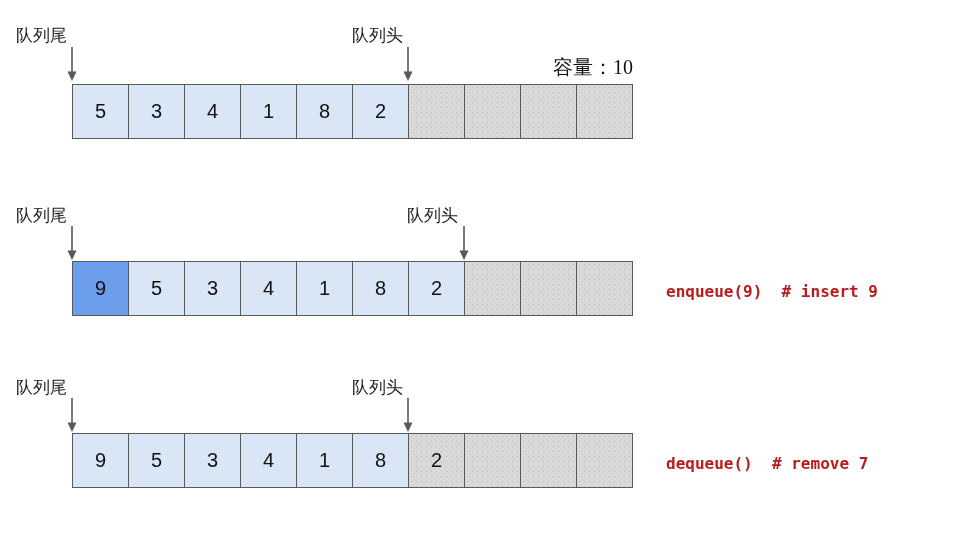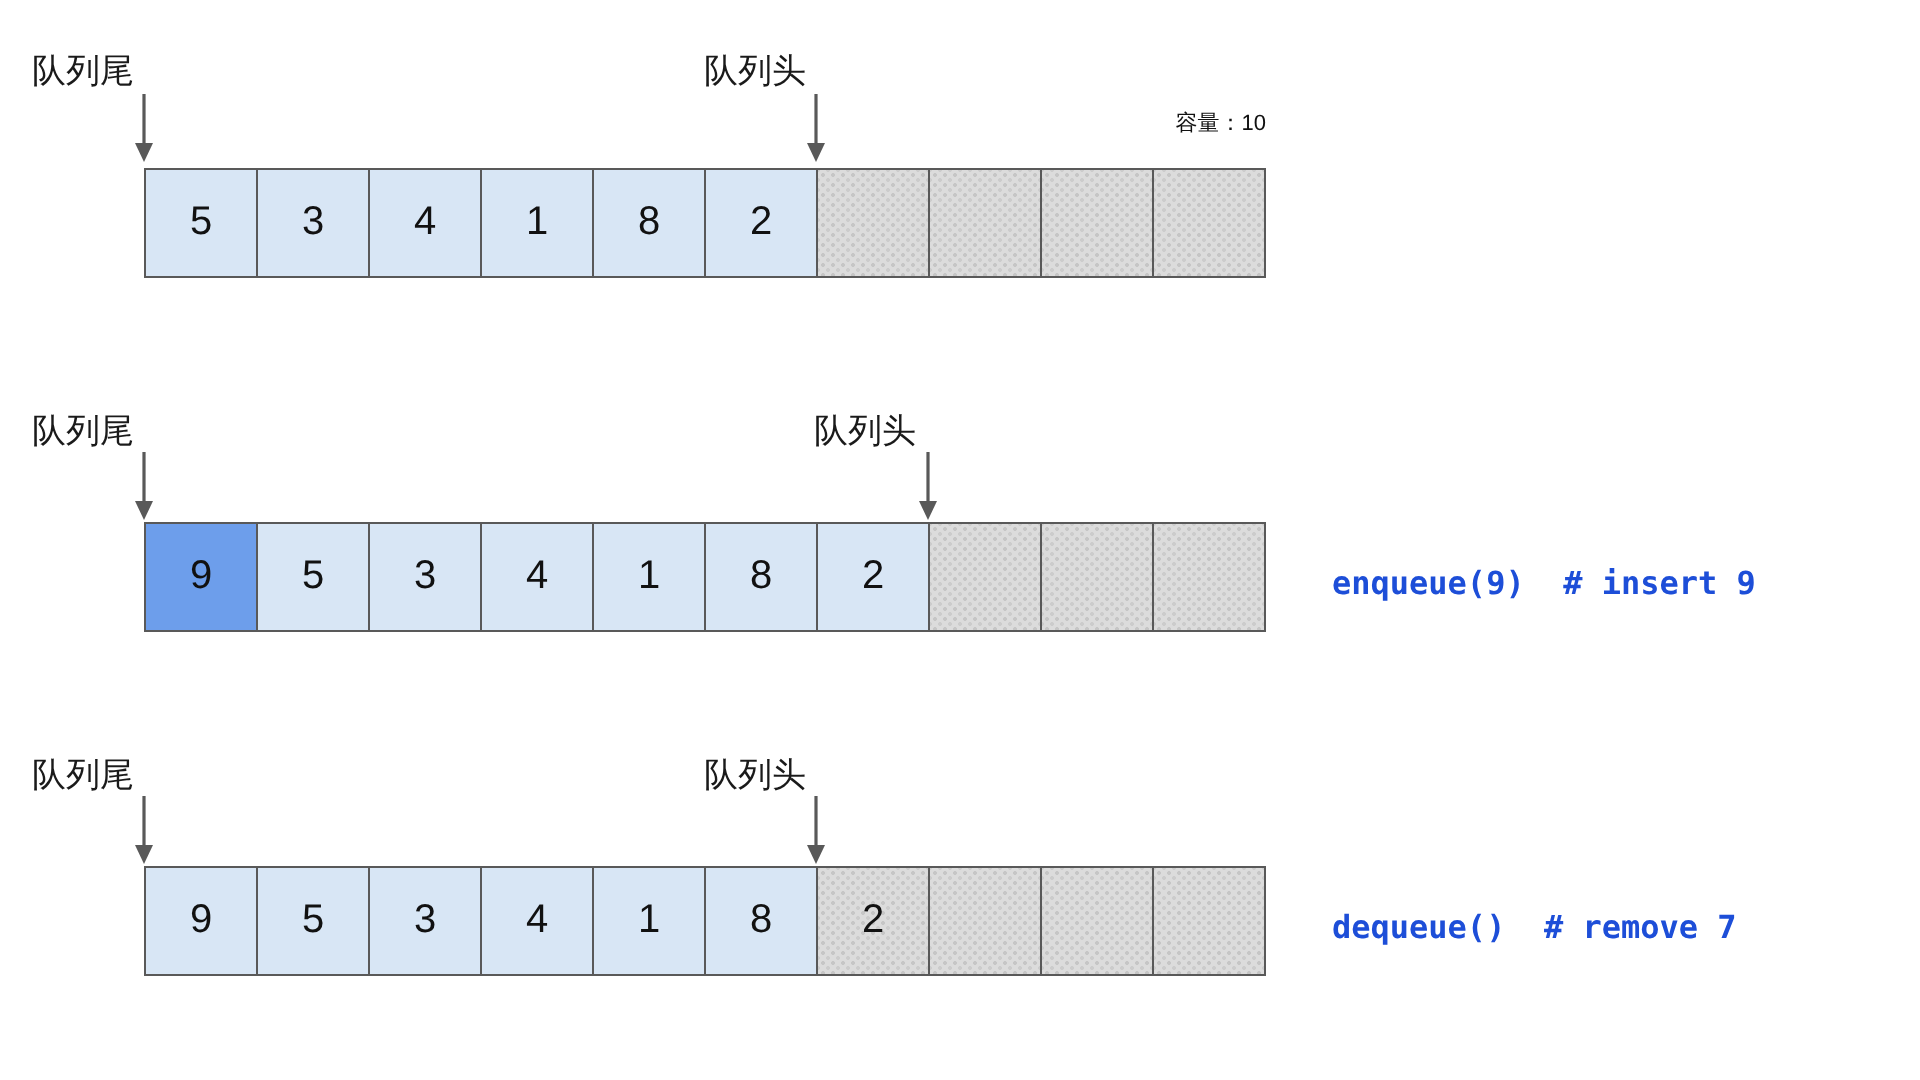--- a/index.html
+++ b/index.html
@@ -29,25 +29,25 @@
     background-color:#dcdcdc;
     background-image:
       radial-gradient(circle, #c6c6c6 0.9px, rgba(0,0,0,0) 1.1px),
       radial-gradient(circle, #cccccc 0.9px, rgba(0,0,0,0) 1.1px);
     background-size:5px 5px, 5px 5px;
     background-position:0 0, 2.5px 2.5px;
   }
   .code {
     position:absolute; left:666px;
     font-family:"DejaVu Sans Mono","Liberation Mono",monospace;
-    font-weight:bold; font-size:16px; color:#1d4ed8; white-space:pre;
+    font-weight:bold; font-size:16px; color:#b91c1c; white-space:pre;
   }
   .capacity {
     position:absolute; left:72px; width:561px; top:54px;
-    text-align:right; font-size:11px; color:#111111;
+    text-align:right; font-size:20px; color:#111111;font-family:Liberation Serif, serif;
   }
   
   .r1-tail-label { left:16px;  top:24px; }
   .r1-head-label { left:352px; top:24px; }
   .r1-tail-arrow { left:65px;  top:47px; }
   .r1-head-arrow { left:401px; top:47px; }
   .r1-array      { top:84px; }
   
   .r2-tail-label { left:16px;  top:204px; }
   .r2-head-label { left:407px; top:204px; }

